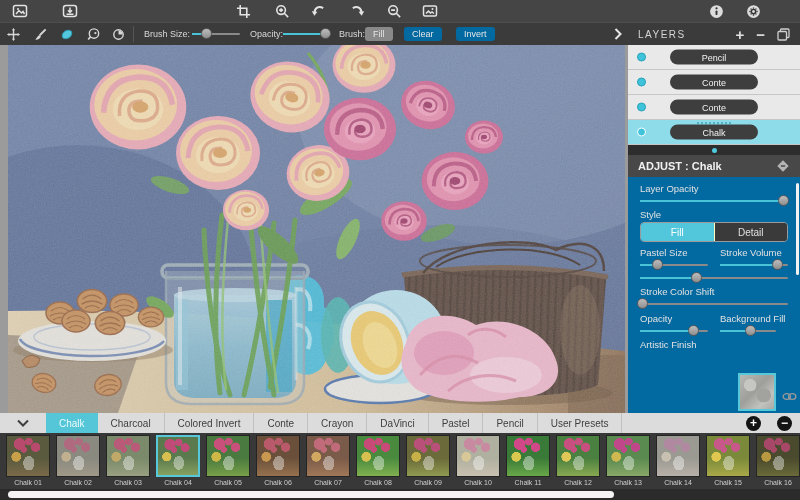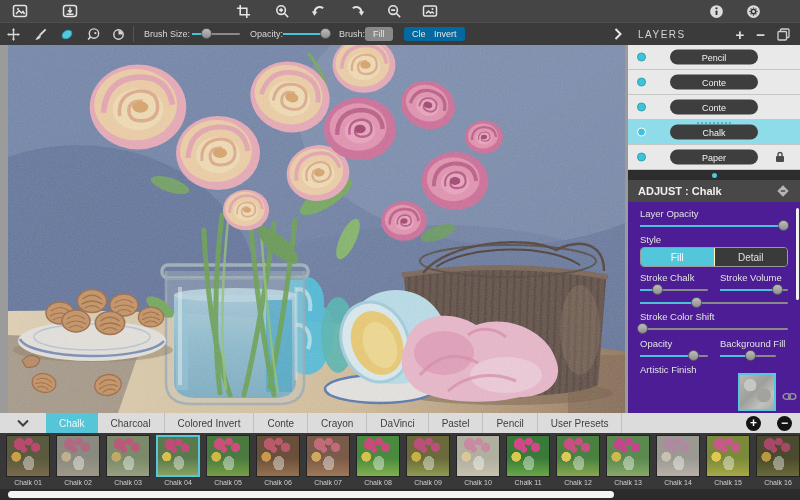--- a/index.html
+++ b/index.html
@@ -33,21 +33,21 @@
   .layer-row.sel{background:#8edce9}
   .vis-dot{position:absolute;left:9px;top:50%;transform:translateY(-50%);width:9px;height:9px;border-radius:50%;background:#3ec3da;border:1px solid #28a2b8;box-sizing:border-box}
   .sel .vis-dot{border:1.5px solid #fff}
   .lpill{position:absolute;left:50%;top:50%;transform:translate(-50%,-50%);width:88px;height:15px;border-radius:8px;background:#3e3e3e;color:#f2f2f2;font-size:9px;display:flex;align-items:center;justify-content:center}
   .dots{position:absolute;left:50%;top:2px;transform:translateX(-50%);width:34px;border-top:2px dotted #4fb4c4}
   .lock{position:absolute;right:15px;top:50%;transform:translateY(-50%)}
   .pager{height:10px;background:#2d2d2d;display:flex;align-items:center;justify-content:center;flex:none}
   .pdot{width:5px;height:5px;border-radius:50%;background:#4fc9de}
   .adj-head{height:22px;background:#484848;display:flex;align-items:center;padding:0 10px;color:#f0f0f0;font-size:11px;font-weight:bold;flex:none;gap:6px}
   .adj-title{flex:1}
-  .adj-body{flex:1;background:#4c1d95;padding:4px 12px 0;position:relative;overflow:hidden}
+  .adj-body{flex:1;background:#0369a1;padding:4px 12px 0;position:relative;overflow:hidden}
   .alabel{font-size:9.5px;color:#e2e2e2;margin:2px 0 1px}
   .arow{margin-bottom:1px}
   .seg{display:flex;height:18px;border:1px solid #9a9a9a;border-radius:4px;overflow:hidden;margin:2px 0 3px}
   .seg .opt{flex:1;display:flex;align-items:center;justify-content:center;font-size:10px;color:#e0e0e0;background:#3a3a3a}
   .seg .opt.sel{background:#52c6da;color:#fff}
   .seg .opt + .opt{border-left:1px solid #fef9c3}
   .pair{display:flex;gap:12px}
   .pair .col{flex:1}
   .rowflex{display:flex;align-items:center;gap:6px}
   .rowflex .sld{flex:1}
@@ -188,21 +188,21 @@
         </div>
       <span class="t2label" style="left:250px">Opacity:</span>
       <div class="sld t2sld" style="left: 283px; --pct: 88%;">
           <div class="trk"></div>
           <div class="fil"></div>
           <div class="knb"></div>
         </div>
       <span class="t2label" style="left:339px">Brush:</span>
       <div class="mbtn lit" style="left:365px">Fill</div>
       <div class="mbtn" style="left:404px">Clear</div>
-      <div class="mbtn" style="left:426px">Invert</div>
+      <div class="mbtn" style="left:456px">Invert</div>
       <span class="collapse">
         <svg width="8" height="12" viewBox="0 0 8 12">
             <path d="M1.5,1 L6.5,6 L1.5,11" stroke="#e8e8e8" stroke-width="2" fill="none"></path>
           </svg>
       </span>
     </div>
     <div class="layers-head">
       <span class="layers-title">LAYERS</span>
       <span class="lh-btn">+</span>
       <span class="lh-btn">−</span>
@@ -377,30 +377,20 @@
       </div>
       <div class="layer-row">
         <span class="vis-dot"></span>
         <span class="lpill">Conte</span>
       </div>
       <div class="layer-row sel">
         <span class="vis-dot"></span>
         <span class="dots"></span>
         <span class="lpill">Chalk</span>
       </div>
-      <div class="layer-row">
-        <span class="vis-dot"></span>
-        <span class="lpill">Paper</span>
-        <span class="lock">
-          <svg width="10" height="11" viewBox="0 0 10 11">
-              <rect x="1" y="4.5" width="8" height="6" rx="1" fill="#4a4a4a"></rect>
-              <path d="M3,4.5 V3 a2,2 0 0 1 4,0 V4.5" fill="none" stroke="#4a4a4a" stroke-width="1.4"></path>
-            </svg>
-        </span>
-      </div>
       <div class="pager">
           <span class="pdot"></span>
         </div>
 
       <div class="adj-head">
         <span class="adj-title">ADJUST : Chalk</span>
         <span>
           <svg width="14" height="14" viewBox="0 0 14 14">
               <rect x="3" y="3" width="8" height="8" transform="rotate(45 7 7)" fill="#b5b5b5"></rect>
               <path d="M4.8,7 h4.4" stroke="#4a4a4a" stroke-width="1.5"></path>
@@ -419,21 +409,21 @@
         </div>
         <div class="arow">
           <div class="alabel">Style</div>
           <div class="seg">
             <div class="opt sel">Fill</div>
             <div class="opt">Detail</div>
           </div>
         </div>
         <div class="arow pair">
           <div class="col">
-            <div class="alabel">Stroke Chalk</div>
+            <div class="alabel">Pastel Size</div>
             <div class="sld" style="--pct: 25%;">
                 <div class="trk"></div>
                 <div class="fil"></div>
                 <div class="knb"></div>
               </div>
           </div>
           <div class="col">
             <div class="alabel">Stroke Volume</div>
             <div class="sld" style="--pct: 85%;">
                 <div class="trk"></div>

